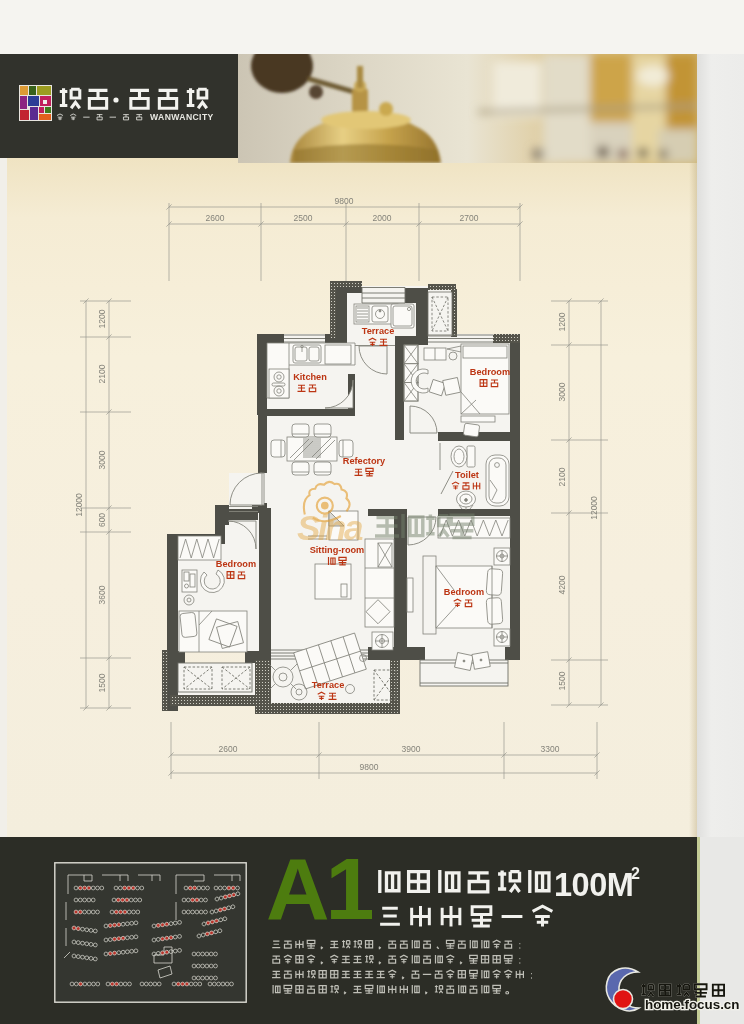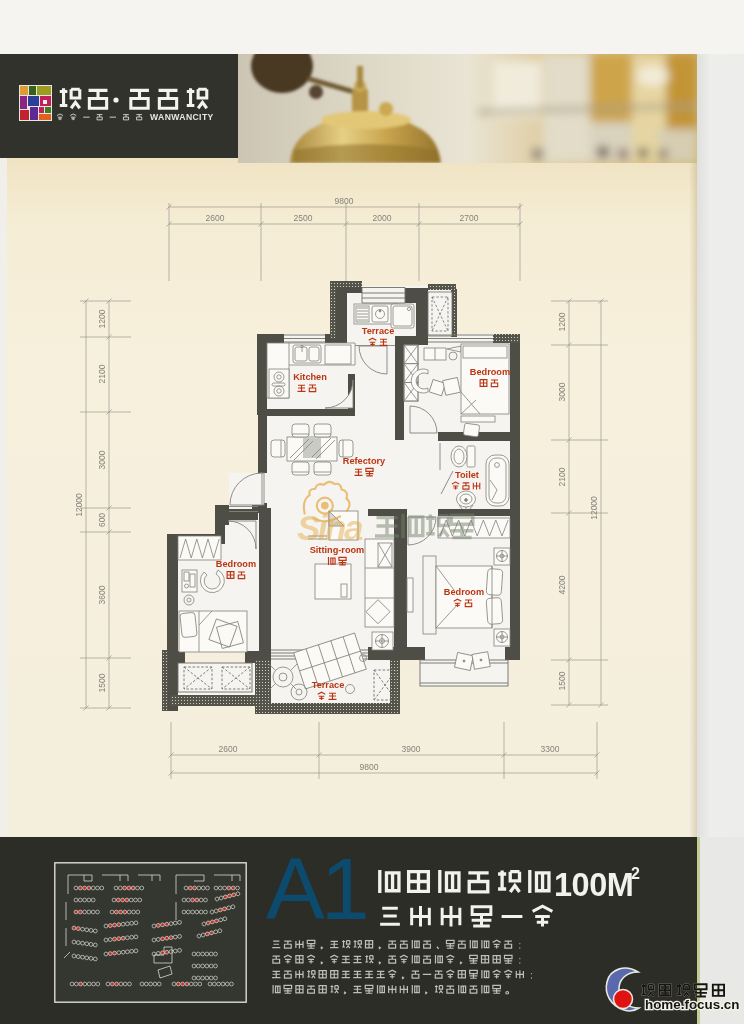--- a/index.html
+++ b/index.html
@@ -860,22 +860,22 @@
     <g transform="rotate(0.0 156 122)">
       <circle cx="156.0" cy="122.0" r="1.9" stroke="#d8d7cf" stroke-width="0.7" fill="none"></circle>
       <circle cx="160.3" cy="122.0" r="1.9" stroke="#d8d7cf" stroke-width="0.7" fill="none"></circle>
       <circle cx="164.6" cy="122.0" r="1.9" stroke="#d8d7cf" stroke-width="0.7" fill="none"></circle>
       <circle cx="168.9" cy="122.0" r="1.9" stroke="#d8d7cf" stroke-width="0.7" fill="none"></circle>
       <circle cx="173.2" cy="122.0" r="1.9" stroke="#d8d7cf" stroke-width="0.7" fill="none"></circle>
       <circle cx="177.5" cy="122.0" r="1.9" stroke="#d8d7cf" stroke-width="0.7" fill="none"></circle>
     </g>
   </svg>
 
-<div class="abs" style="left:266px;top:838px;width:110px;height:80px;color:#0c4a6e;
- font-size:88px;font-weight:normal;letter-spacing:-4px">A1</div>
+<div class="abs" style="left:266px;top:838px;width:110px;height:80px;color:#4d7c0f;
+ font-size:88px;font-weight:bold;letter-spacing:-4px">A1</div>
 
 <svg class="abs" style="left:0;top:837px" width="744" height="187" viewBox="0 837 744 187">
 <g stroke="#f1f1ed">
       <use href="#g2" x="374.0" y="867.0" width="29.0" height="29.0"></use>
       <use href="#g1" x="404.0" y="867.0" width="29.0" height="29.0"></use>
       <use href="#g2" x="434.0" y="867.0" width="29.0" height="29.0"></use>
       <use href="#g7" x="464.0" y="867.0" width="29.0" height="29.0"></use>
       <use href="#g6" x="494.0" y="867.0" width="29.0" height="29.0"></use>
       <use href="#g2" x="524.0" y="867.0" width="29.0" height="29.0"></use>
       <use href="#gTHREE" x="377.0" y="903.0" width="26.0" height="26.0"></use>

